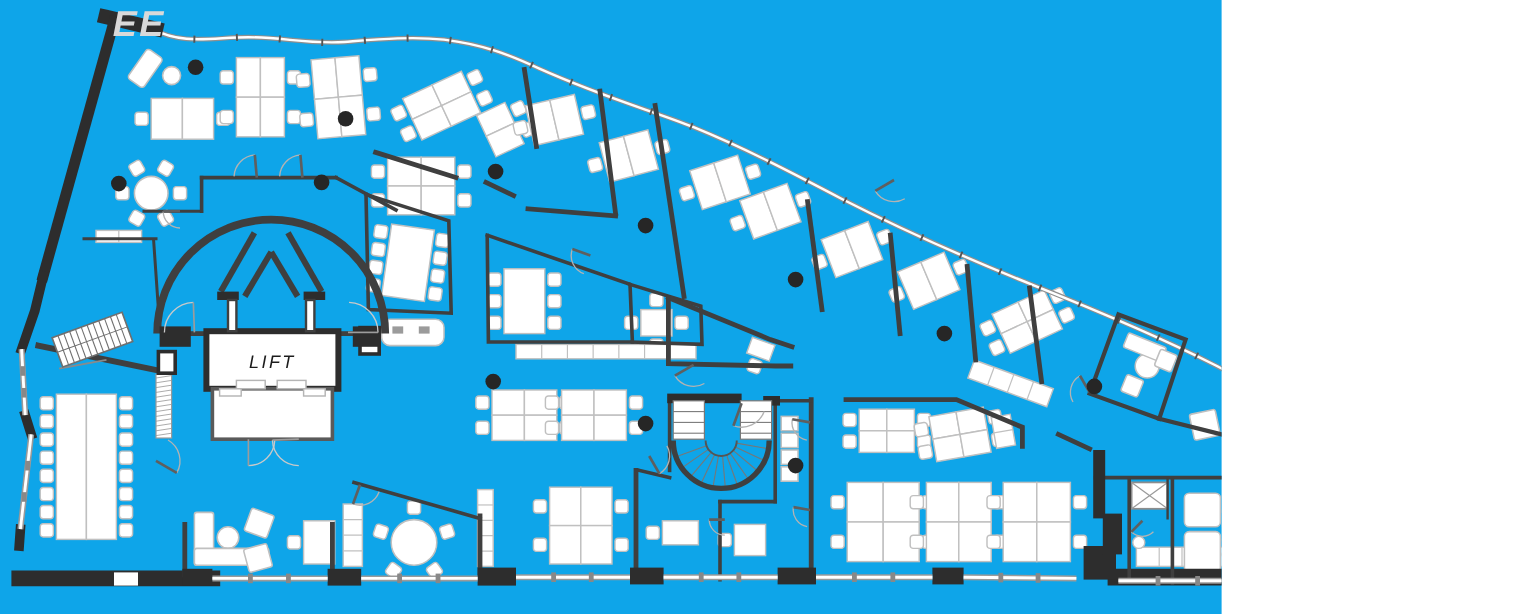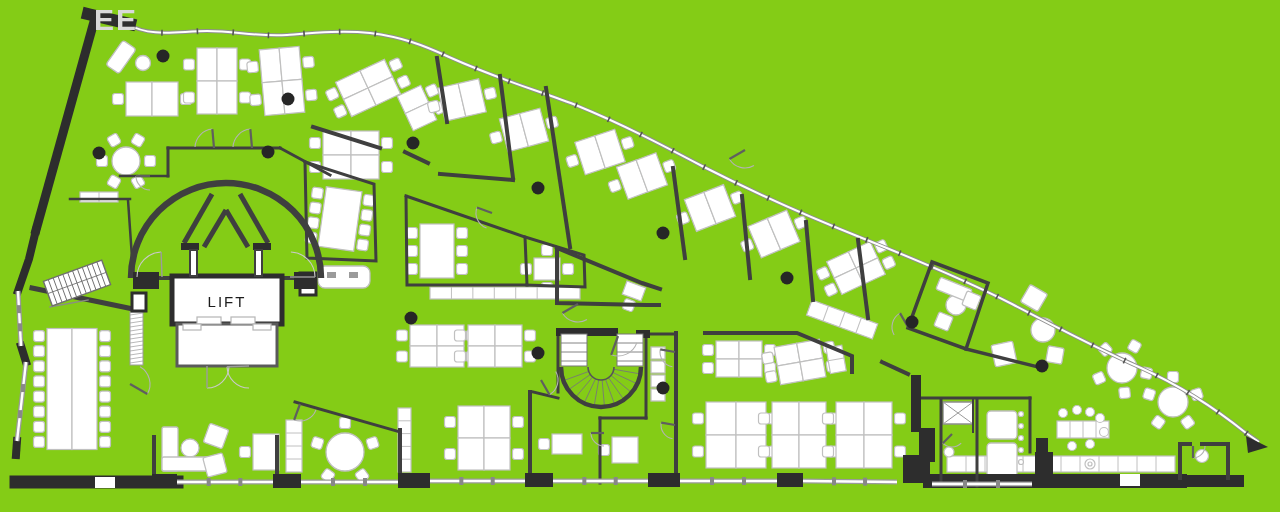--- a/index.html
+++ b/index.html
@@ -1,16 +1,16 @@
 <!DOCTYPE html>
 <html><head>
 <meta charset="utf-8">
 <style>
   html,body{margin:0;padding:0;background:#fff;}
-  .stage{width:1280px;height:512px;position:relative;background:#84cc16;overflow:hidden;}
+  .stage{width:1018px;height:512px;position:relative;background:#0ea5e9;overflow:hidden;font-style:italic;}
   svg{display:block;}
   .lift-label{font-family:"Liberation Sans",sans-serif;font-size:15px;letter-spacing:2px;fill:#1c1c1c;}
   .watermark{font-family:"Liberation Sans",sans-serif;font-size:30px;font-weight:bold;letter-spacing:2px;fill:#d9d9d9;}
 </style>
 </head>
 <body>
 
 <div class="stage">
 <svg id="plan" width="1280" height="512" viewBox="0 0 1280 512">
   <g id="layer-furniture">

